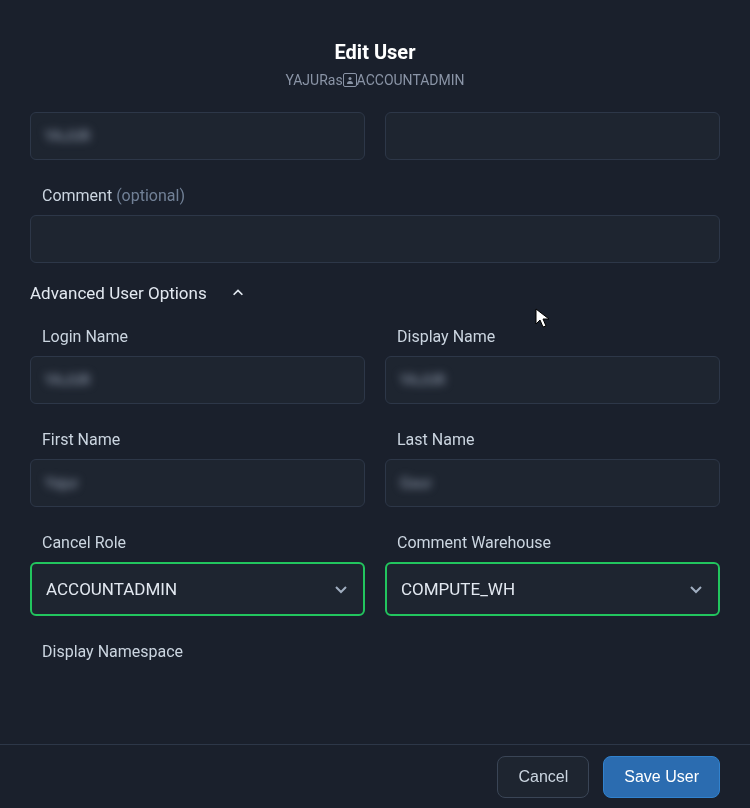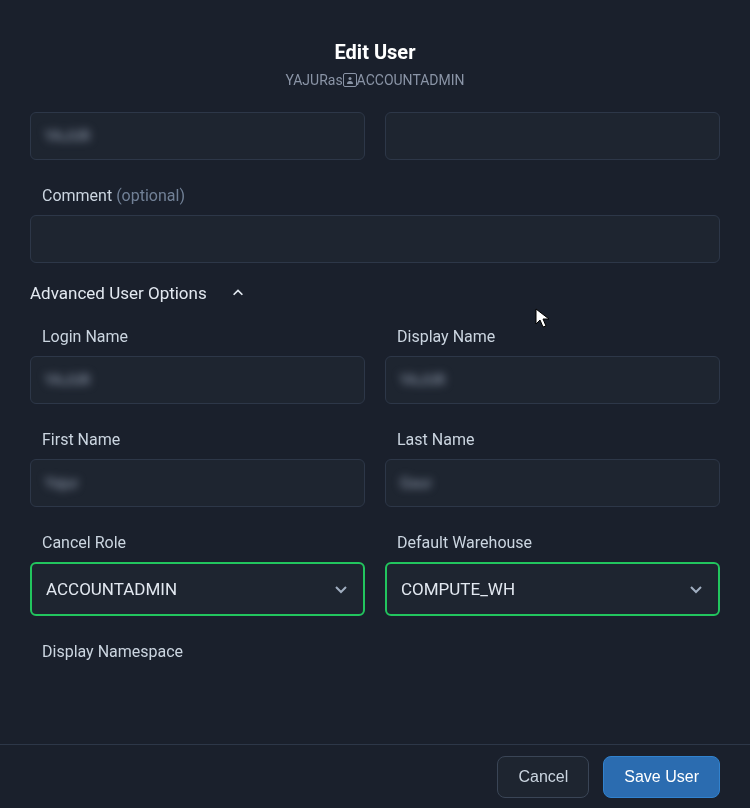--- a/index.html
+++ b/index.html
@@ -282,21 +282,21 @@
         <div class="select">
           <span>ACCOUNTADMIN</span>
           <span class="chevron-down">
             <svg viewBox="0 0 16 16">
                 <polyline points="3,6 8,11 13,6"></polyline>
               </svg>
           </span>
         </div>
       </div>
       <div class="col">
-        <label class="field-label">Default Warehouse</label>
+        <label class="field-label">Comment Warehouse</label>
         <div class="select">
           <span>COMPUTE_WH</span>
           <span class="chevron-down">
             <svg viewBox="0 0 16 16">
                 <polyline points="3,6 8,11 13,6"></polyline>
               </svg>
           </span>
         </div>
       </div>
     </div>

